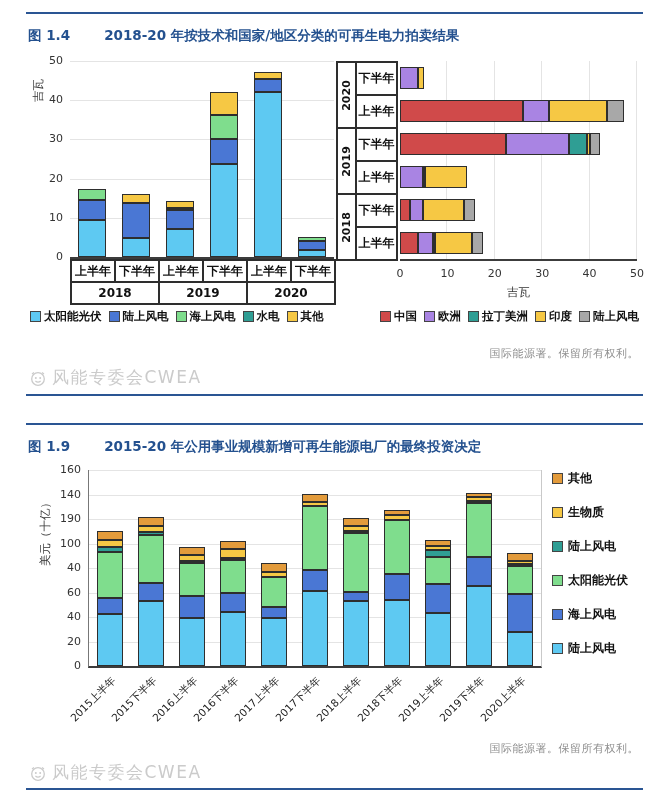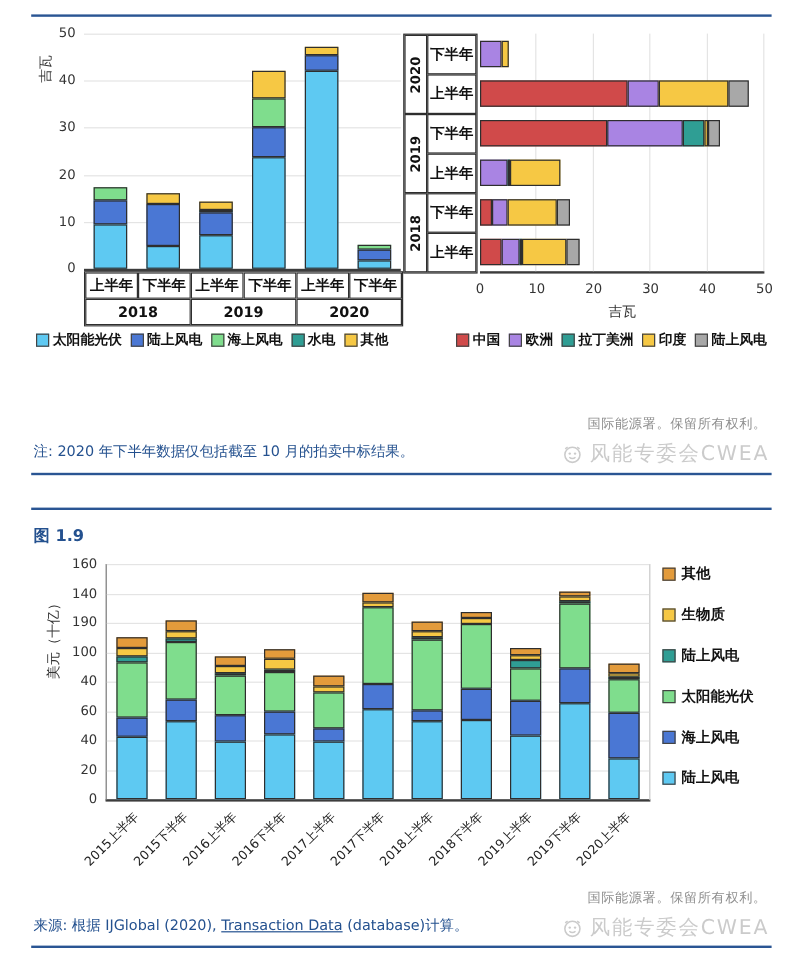--- a/index.html
+++ b/index.html
@@ -65,20 +65,24 @@
   .link{text-decoration:underline;color:#24518f;cursor:pointer;}
   .watermark{display:flex;align-items:center;gap:4px;font-size:17px;color:#cbcbcb;
         letter-spacing:1.5px;padding-bottom:2px;}
 </style>
 </head>
 <body>
 
 <div class="page">
 
   <section class="figure" id="fig14">
+    <div class="fig-title-row">
+      <span>图 1.4</span>
+      <span>2018-20 年按技术和国家/地区分类的可再生电力拍卖结果</span>
+    </div>
     <div class="charts-row">
       <div class="vchart" id="chart-fig14-left">
           <div class="plot" style="left: 42px; top: 6px; width: 264px; height: 196px;">
             <div class="grid-h" style="bottom: 38.2px;"></div>
             <div class="grid-h" style="bottom: 77.4px;"></div>
             <div class="grid-h" style="bottom: 116.6px;"></div>
             <div class="grid-h" style="bottom: 155.8px;"></div>
             <div class="grid-h" style="bottom: 195px;"></div>
             <div class="bar" style="left: 8px; width: 28px;">
               <div class="seg" style="height: 36.848px; background: rgb(94, 201, 242);"></div>
@@ -258,37 +262,37 @@
             <span>印度</span>
           </div>
           <div class="lg-item">
             <span class="swatch" style="background: rgb(168, 168, 168);"></span>
             <span>陆上风电</span>
           </div>
         </div>
     </div>
     <div class="copyright">国际能源署。保留所有权利。</div>
     <div class="note-row">
-      <div class="note">注: 2020 年下半年数据仅包括截至 10 月的拍卖中标结果。</div>
       <div class="watermark">
         <svg width="20" height="20" viewBox="0 0 20 20">
           <circle cx="10" cy="11" r="6.3" fill="none" stroke="#cbcbcb" stroke-width="1.3"></circle>
           <circle cx="7.8" cy="10" r="1" fill="#cbcbcb"></circle>
           <circle cx="12.2" cy="10" r="1" fill="#cbcbcb"></circle>
           <path d="M7.4 13 Q10 15.2 12.6 13" fill="none" stroke="#cbcbcb" stroke-width="1.2"></path>
           <path d="M4 6 L6 4.5 M16 6 L14 4.5" stroke="#cbcbcb" stroke-width="1.2"></path>
         </svg>
         <span>风能专委会CWEA</span>
       </div>
     </div>
   </section>
 
   <section class="figure" id="fig15sec">
     <div class="fig-title-row">
       <span>图 1.9</span>
+      <span>2015-20 年公用事业规模新增可再生能源电厂的最终投资决定</span>
     </div>
     <div class="chart-wrap">
       <div class="vchart" id="chart-fig15">
           <div class="plot boxed" style="left: 60px; top: 12px; width: 452px; height: 196px;">
             <div class="grid-h" style="bottom: 23.5px;"></div>
             <div class="grid-h" style="bottom: 48px;"></div>
             <div class="grid-h" style="bottom: 72.5px;"></div>
             <div class="grid-h" style="bottom: 97px;"></div>
             <div class="grid-h" style="bottom: 121.5px;"></div>
             <div class="grid-h" style="bottom: 146px;"></div>
@@ -424,23 +428,20 @@
             <span>海上风电</span>
           </div>
           <div class="lg-item">
             <span class="swatch" style="background: rgb(94, 201, 242);"></span>
             <span>陆上风电</span>
           </div>
         </div>
     </div>
     <div class="copyright">国际能源署。保留所有权利。</div>
     <div class="note-row">
-      <div class="note">
-        <span>来源: 根据 IJGlobal (2020), </span><a class="link">Transaction Data</a><span> (database)计算。</span>
-      </div>
       <div class="watermark">
         <svg width="20" height="20" viewBox="0 0 20 20">
           <circle cx="10" cy="11" r="6.3" fill="none" stroke="#cbcbcb" stroke-width="1.3"></circle>
           <circle cx="7.8" cy="10" r="1" fill="#cbcbcb"></circle>
           <circle cx="12.2" cy="10" r="1" fill="#cbcbcb"></circle>
           <path d="M7.4 13 Q10 15.2 12.6 13" fill="none" stroke="#cbcbcb" stroke-width="1.2"></path>
           <path d="M4 6 L6 4.5 M16 6 L14 4.5" stroke="#cbcbcb" stroke-width="1.2"></path>
         </svg>
         <span>风能专委会CWEA</span>
       </div>

